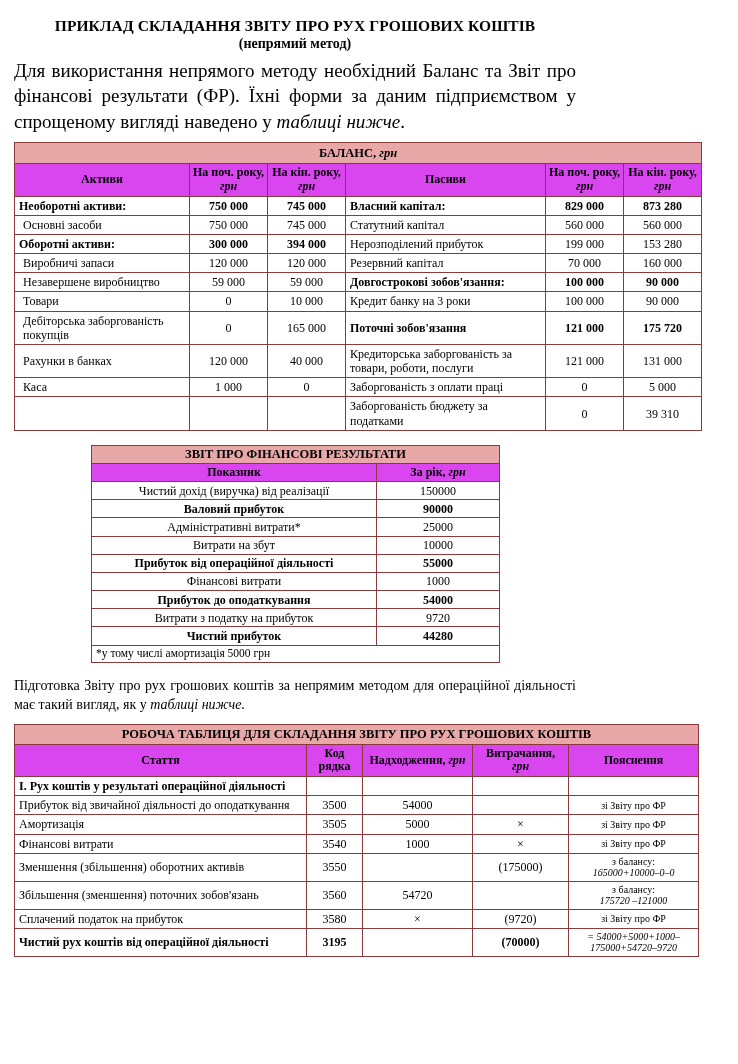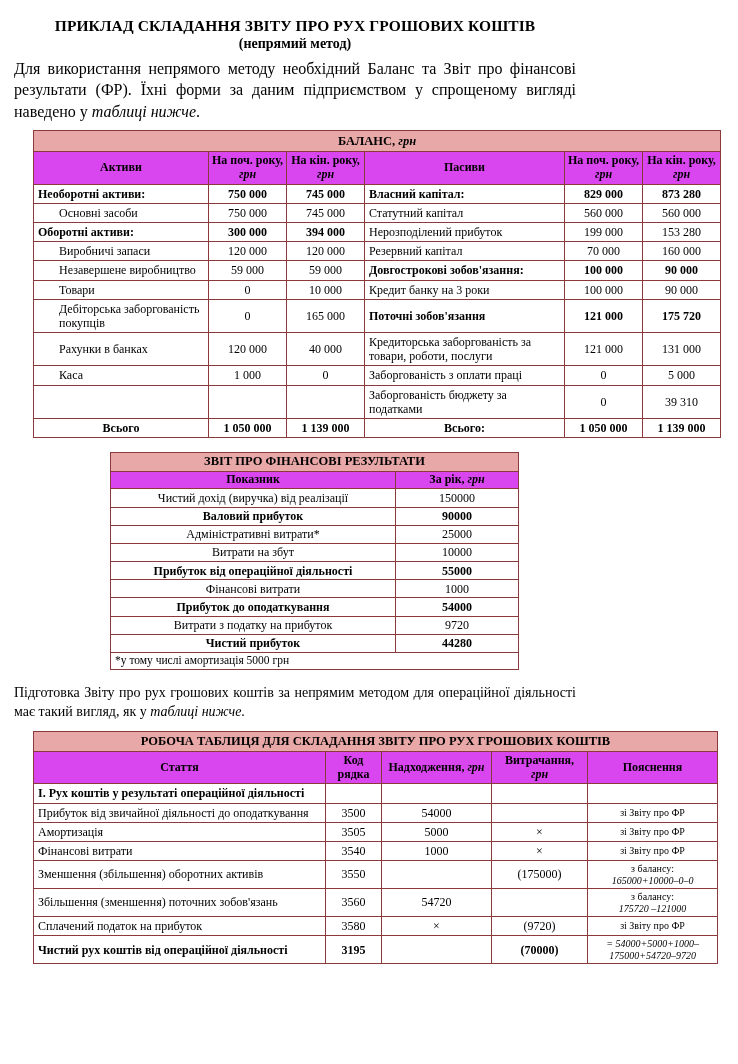--- a/index.html
+++ b/index.html
@@ -29,34 +29,33 @@
   }
   .doc-subtitle {
     font-size: 14px;
     font-weight: bold;
     text-align: center;
     margin: 1px 0 6px 0;
   }
   p.intro {
     text-align: justify;
     margin: 4px 0 8px 0;
-    font-size: 16px;
+    font-size: 19px;
     line-height: 1.32;
     text-indent: 0;
   }
   .ital { font-style: italic; }
   table {
     border-collapse: collapse;
     width: 100%;
     font-size: 12px;
     table-layout: fixed;
   }
   table.balance, table.fin, table.work {
     border: 1px solid #8a3a3a;
-    margin-left: 19px;
   }
   td, th {
     border: 1px solid #8a3a3a;
     padding: 2px 4px;
     vertical-align: middle;
     line-height: 1.18;
   }
   .caption-row td {
     background: #e9a8a8;
     text-align: center;
@@ -67,21 +66,21 @@
   .head-row td {
     background: #d946ef;
     text-align: center;
     font-weight: bold;
     font-size: 12px;
     padding: 2px 2px;
     line-height: 1.14;
   }
   .num { text-align: center; }
   .bold { font-weight: bold; }
-  .indent { padding-left: 25px; }
+  .indent { padding-left: 8px; }
   .indent2 { padding-left: 18px; }
   .center { text-align: center; }
 
   
   table.balance col.c-name { width: 175px; }
   table.balance col.c-num  { width: 78px; }
   table.balance col.c-name2{ width: 200px; }
 
   .fin-wrap {
     width: 408px;
@@ -221,28 +220,20 @@
       </tr>
       <tr>
         <td class="indent"></td>
         <td class="num"></td>
         <td class="num"></td>
         <td>Заборгованість бюджету за податками</td>
         <td class="num">0</td>
         <td class="num">39 310</td>
       </tr>
 
-      <tr>
-        <td class="center bold">Всього</td>
-        <td class="num bold">1 050 000</td>
-        <td class="num bold">1 139 000</td>
-        <td class="center bold">Всього:</td>
-        <td class="num bold">1 050 000</td>
-        <td class="num bold">1 139 000</td>
-      </tr>
     </tbody>
   </table>
 
   <div class="fin-wrap">
     <table class="fin">
       <colgroup>
           <col class="c-ind">
           <col class="c-val">
         </colgroup>
       <tbody>

